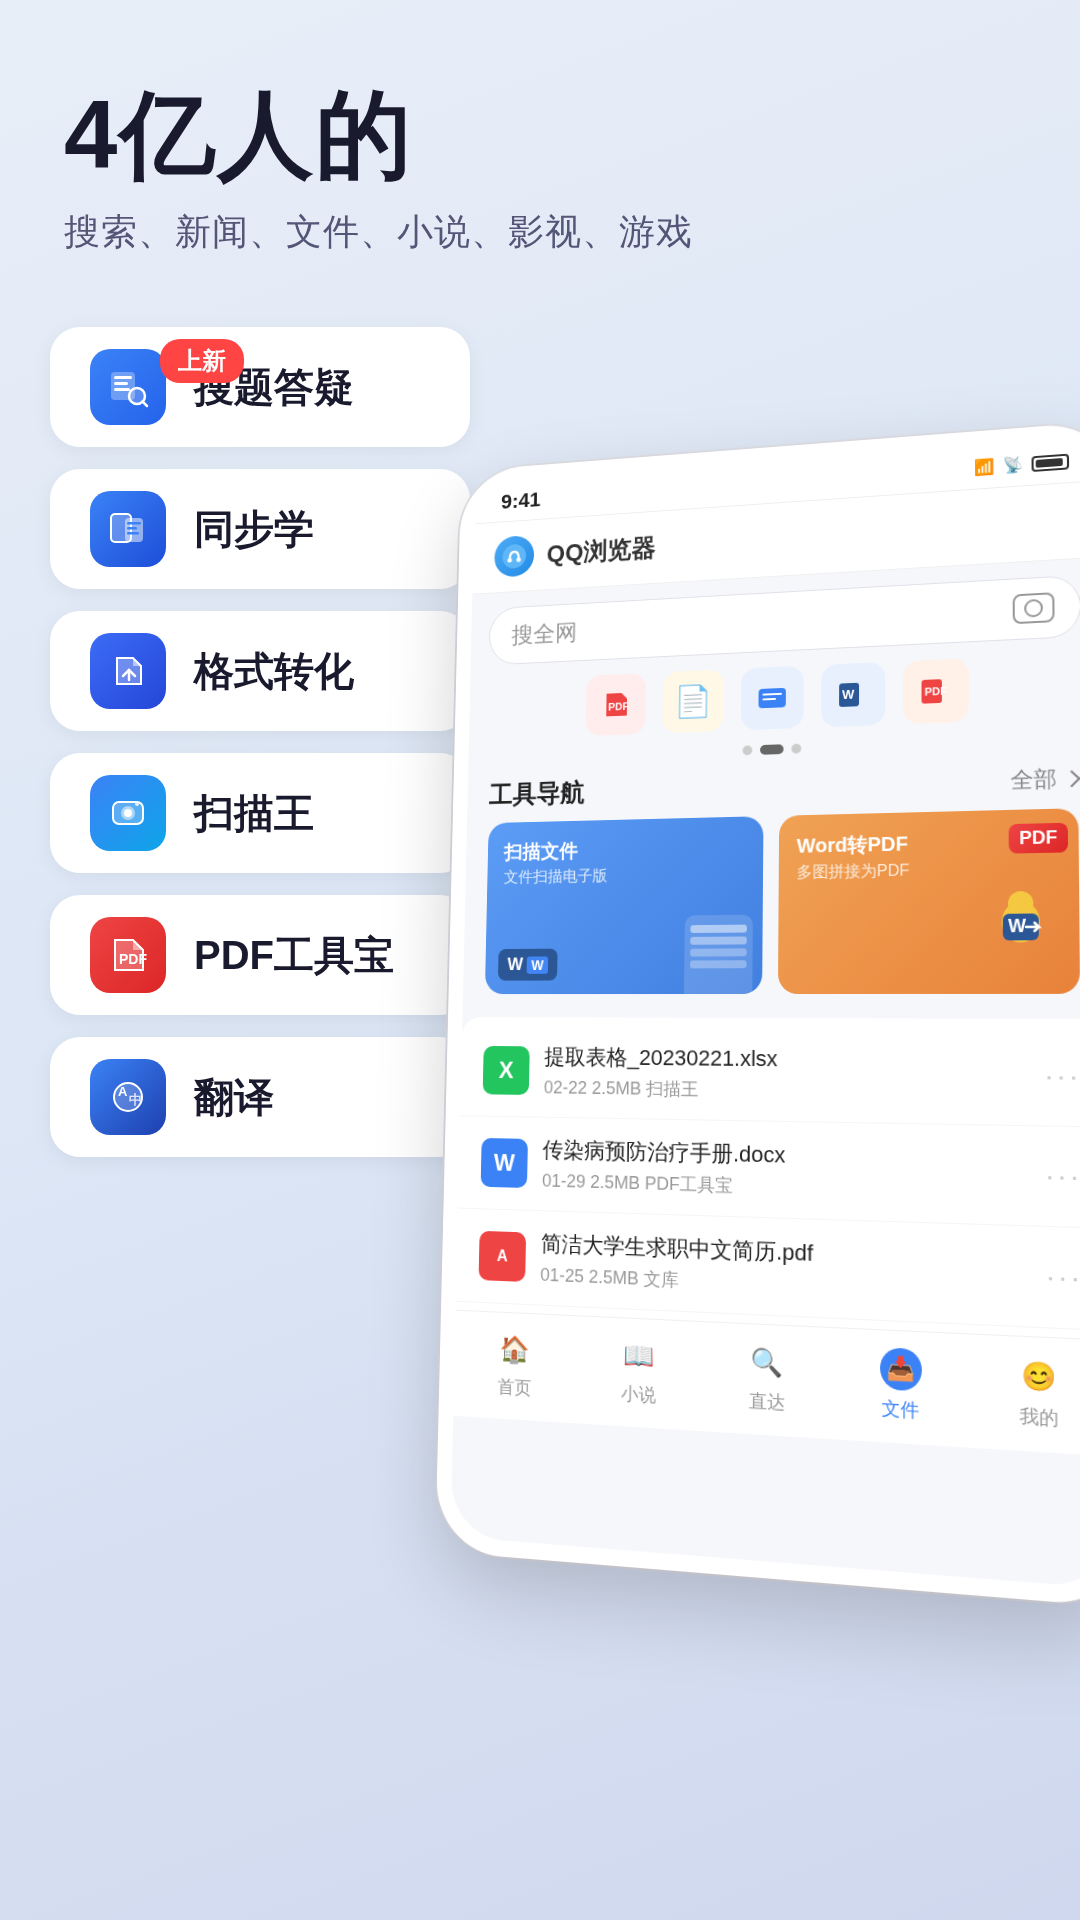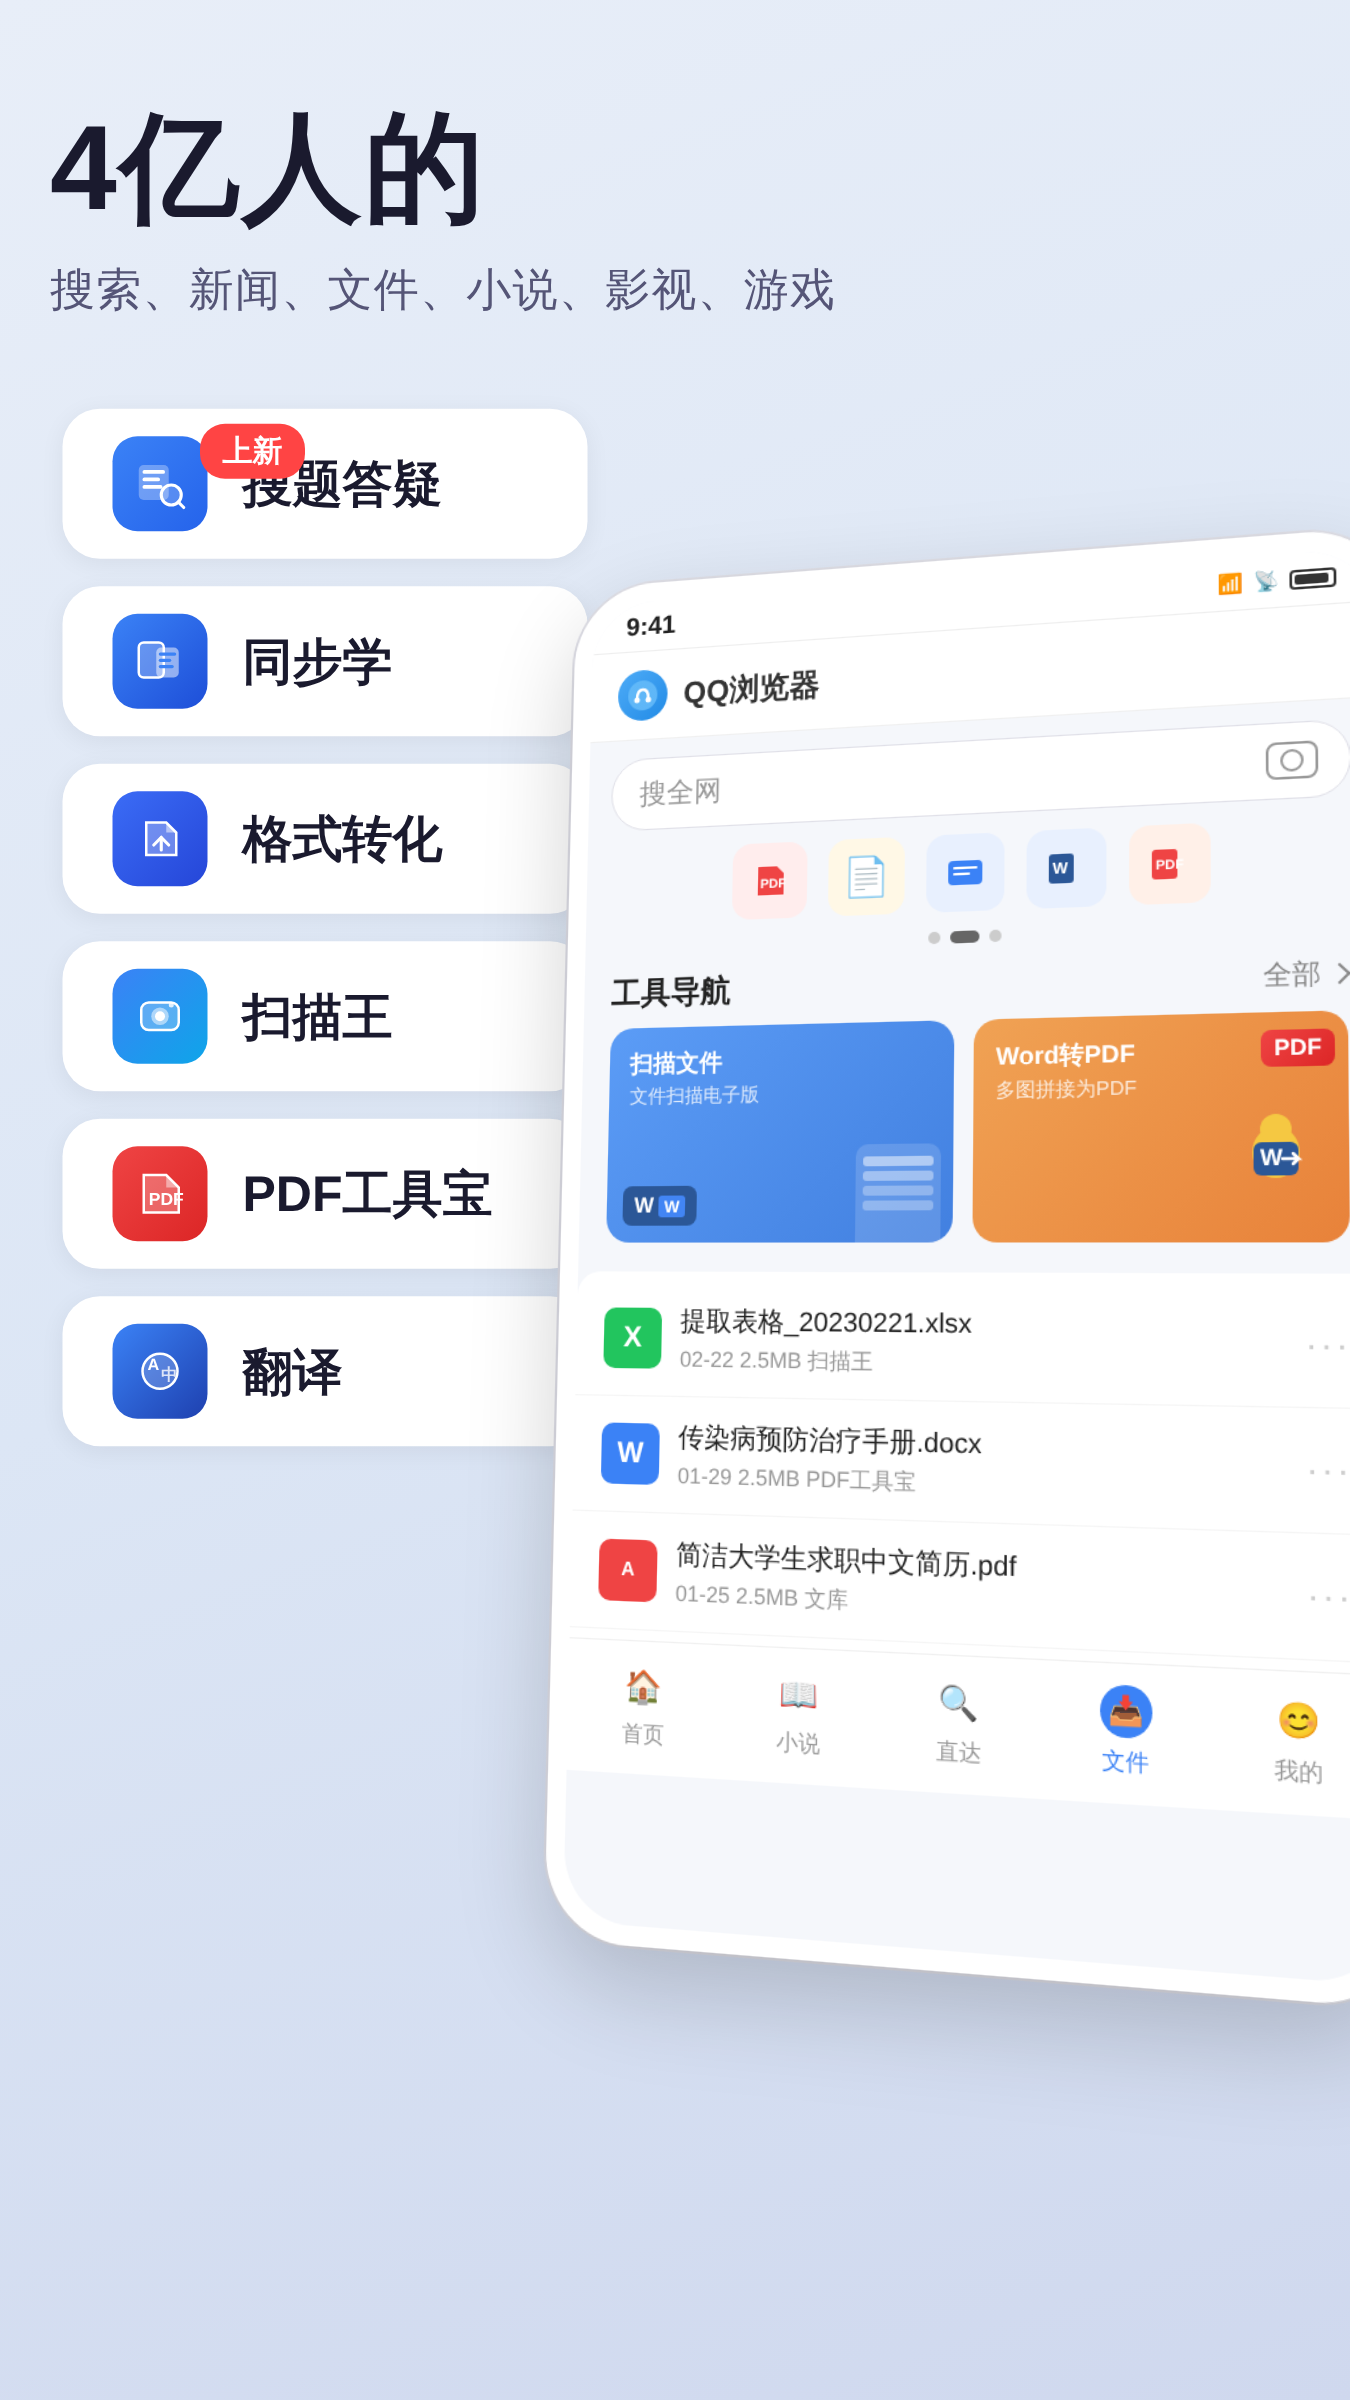--- a/index.html
+++ b/index.html
@@ -8,21 +8,21 @@
       width: 1080px;
       min-height: 1920px;
       background: linear-gradient(160deg, #e8eef8 0%, #dce6f5 50%, #cfd8ee 100%);
       font-family: -apple-system, 'PingFang SC', 'Helvetica Neue', sans-serif;
       overflow-x: hidden;
       position: relative;
     }
 
     
     .hero-section {
-      padding: 80px 60px 30px 40px;
+      padding: 80px 60px 30px 64px;
     }
     .hero-title {
       font-size: 96px;
       font-weight: 900;
       color: #1a1a2e;
       line-height: 1.15;
       letter-spacing: 2px;
     }
     .hero-subtitle {
       font-size: 36px;

